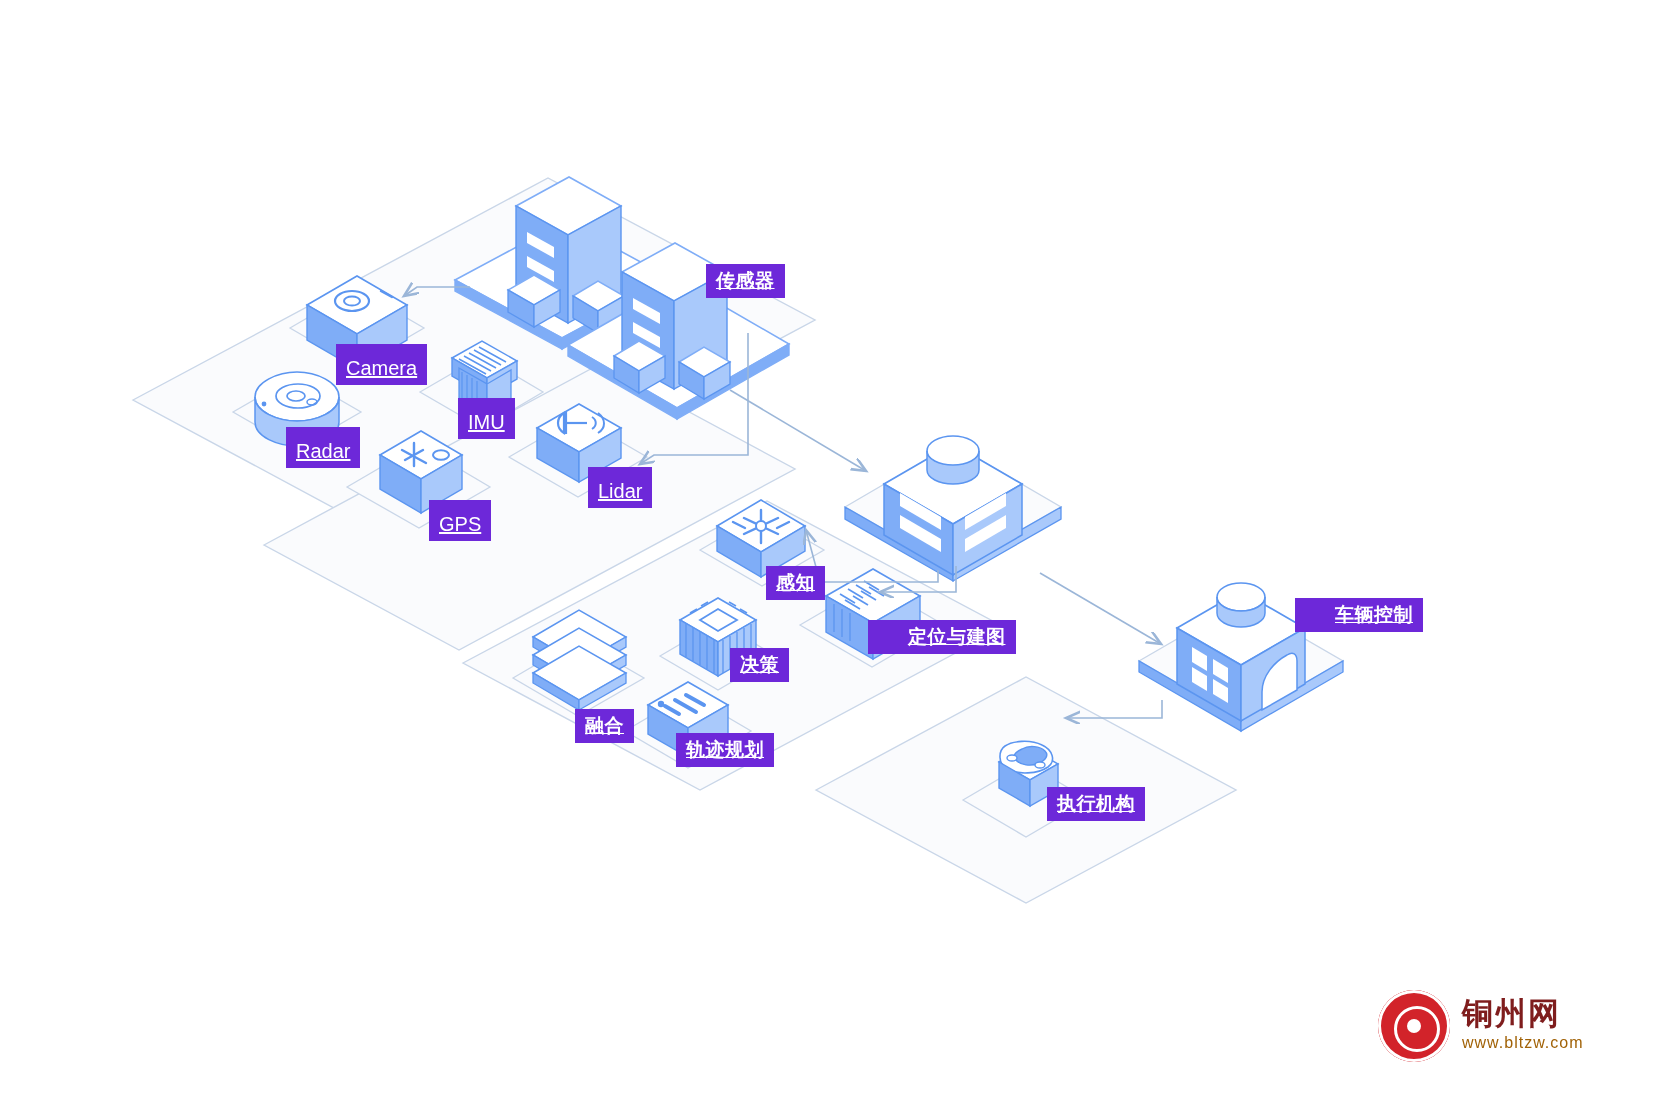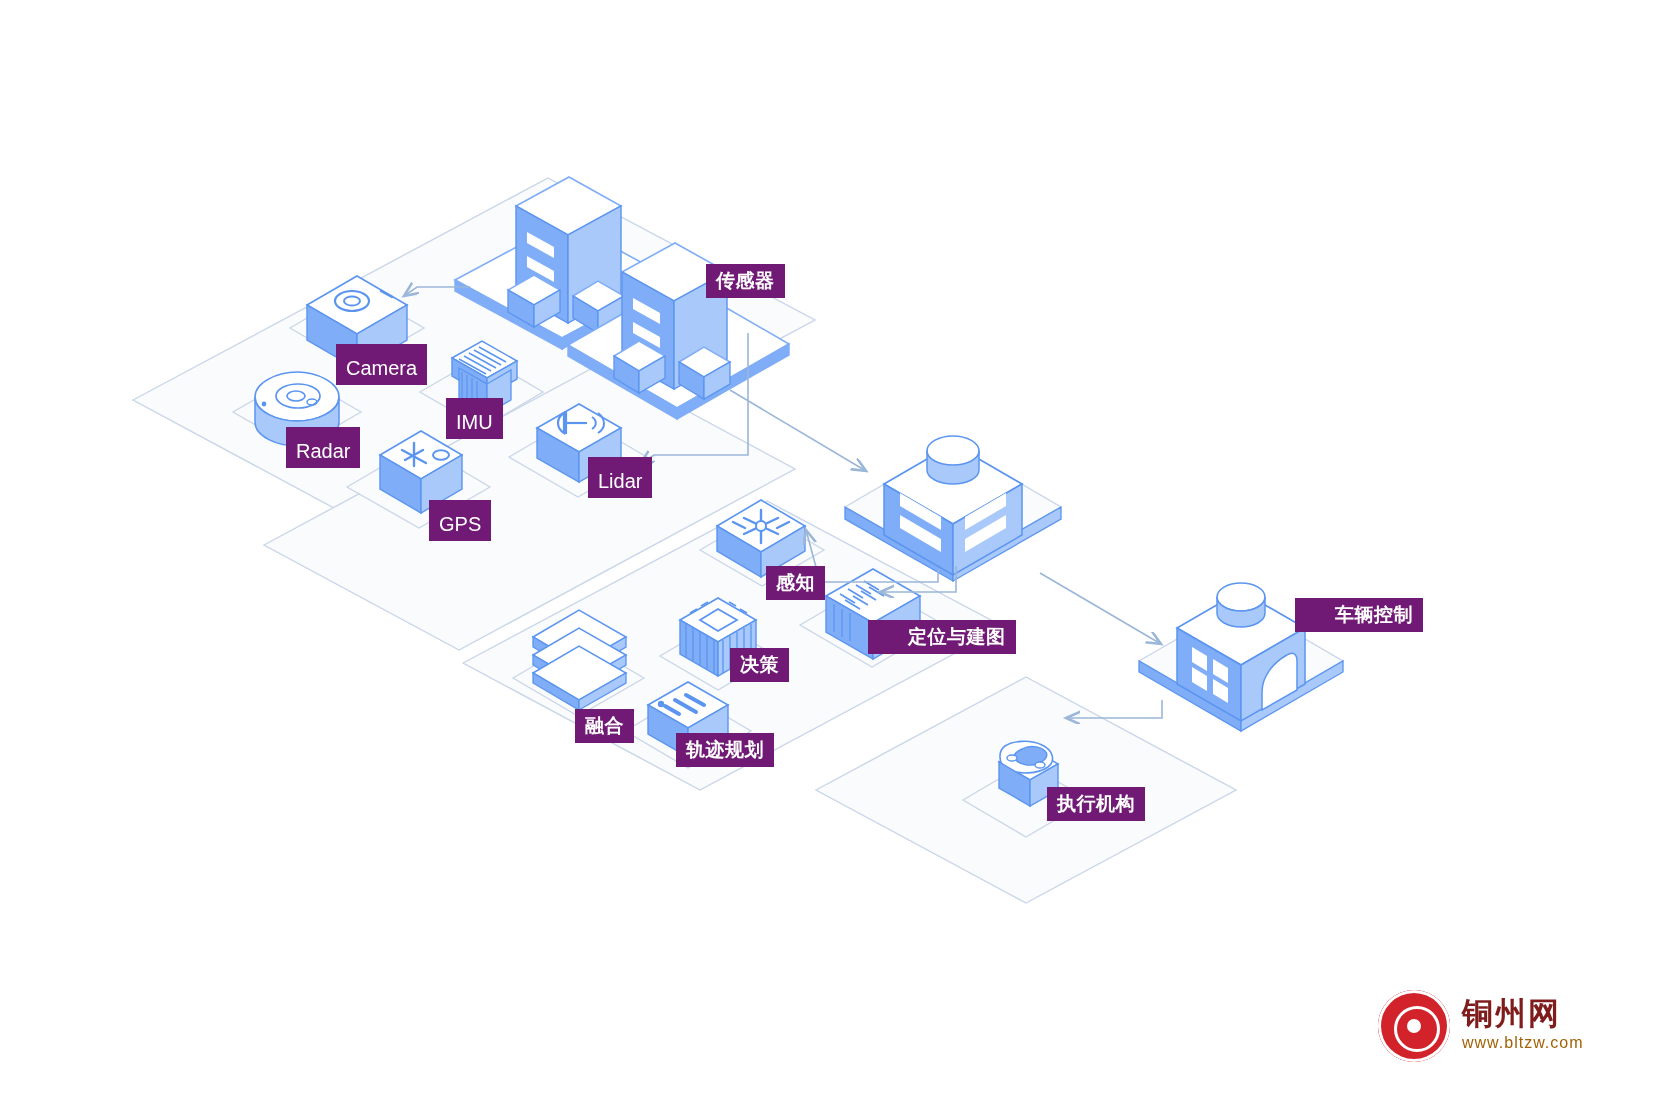--- a/index.html
+++ b/index.html
@@ -8,29 +8,30 @@
     background:#ffffff;
     font-family:"Liberation Sans","DejaVu Sans",sans-serif;
     overflow:hidden;
     position:relative;
   }
   #stage{position:absolute;left:0;top:0;width:1680px;height:1120px;}
   svg#scene{position:absolute;left:0;top:0;width:1680px;height:1120px;}
 
   .lbl{
     position:absolute;
-    background:#701a75;
+    background:#6d28d9;
     color:#ffffff;
     font-size:19px;
     font-weight:700;
     line-height:1.22;
     padding:5px 10px 6px 10px;
     white-space:pre;
     letter-spacing:.5px;
     box-sizing:border-box;
+    text-decoration:underline;
   }
   .lbl.latin{font-size:20px;font-weight:400;letter-spacing:0;padding:12px 10px 5px 10px;}
   .lbl.two{line-height:1.25;padding:6px 11px 7px 11px;}
 
   
   #watermark{
     position:absolute;
     left:1378px;top:980px;
     width:290px;height:92px;
     display:flex;align-items:center;gap:12px;
@@ -328,23 +329,23 @@
 
     <path d="M1040,573 L1161,644" marker-end="url(#arw)"></path>
 
     <path d="M1162,700 L1162,718 L1066,718" marker-end="url(#arw)"></path>
   </g>
 </svg>
 
 <div class="lbl" style="left:706px;top:264px;">传感器</div>
 <div class="lbl latin" style="left:336px;top:344px;">Camera</div>
 <div class="lbl latin" style="left:286px;top:427px;">Radar</div>
-<div class="lbl latin" style="left:446px;top:398px;">IMU</div>
+<div class="lbl latin" style="left:458px;top:398px;">IMU</div>
 <div class="lbl latin" style="left:429px;top:500px;">GPS</div>
-<div class="lbl latin" style="left:588px;top:457px;">Lidar</div>
+<div class="lbl latin" style="left:588px;top:467px;">Lidar</div>
 <div class="lbl" style="left:766px;top:566px;">感知</div>
 <div class="lbl" style="left:868px;top:620px;padding-left:40px;">定位与建图</div>
 <div class="lbl" style="left:730px;top:648px;">决策</div>
 <div class="lbl" style="left:575px;top:709px;">融合</div>
 <div class="lbl" style="left:676px;top:733px;">轨迹规划</div>
 <div class="lbl" style="left:1295px;top:598px;padding-left:40px;">车辆控制</div>
 <div class="lbl" style="left:1047px;top:787px;">执行机构</div>
 
 <div id="watermark">
   <div id="wm-seal"></div>

